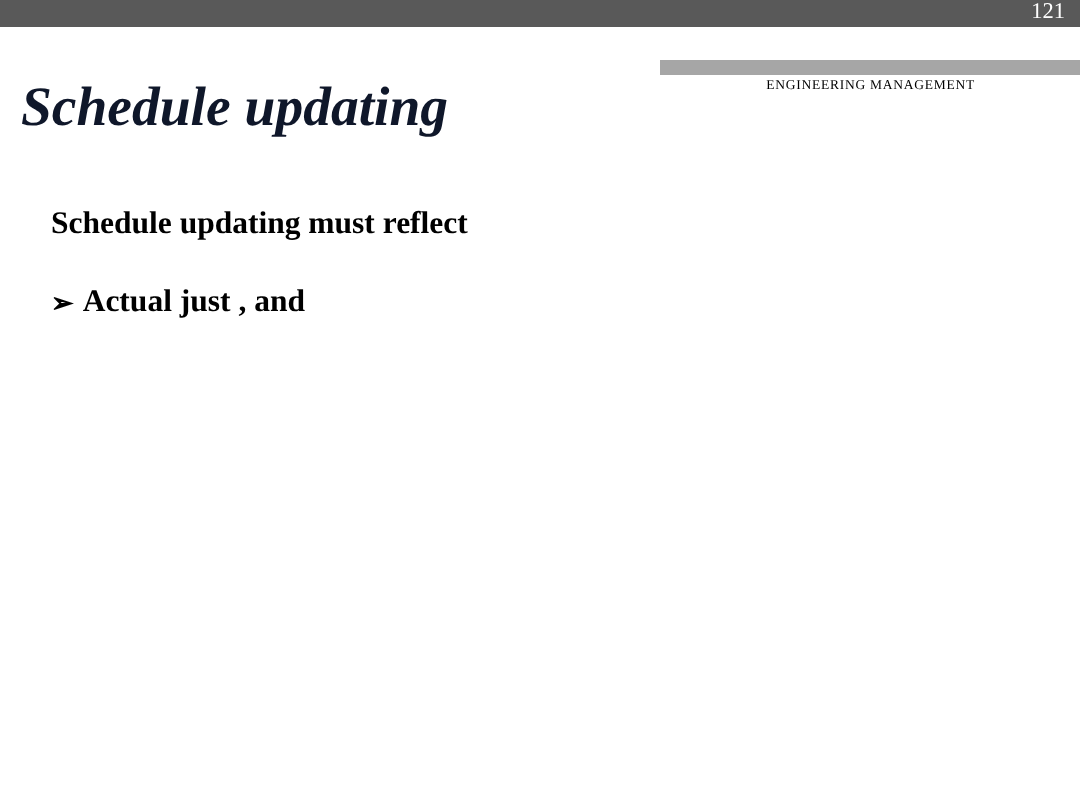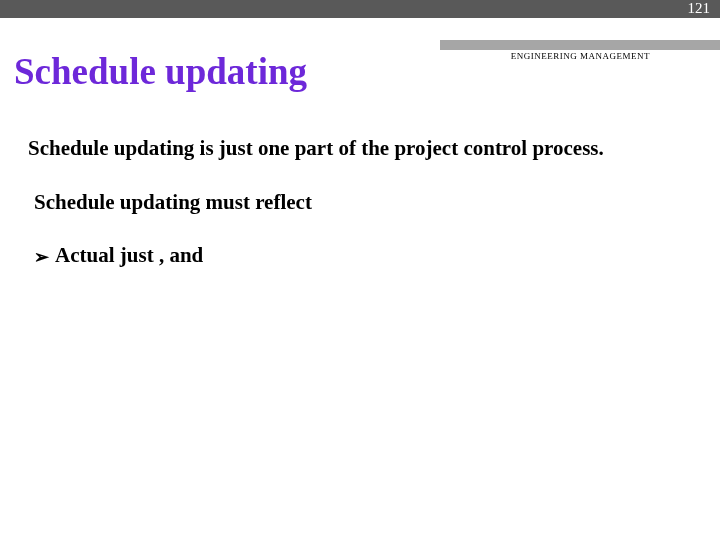--- a/index.html
+++ b/index.html
@@ -47,21 +47,22 @@
     letter-spacing: 0.5px;
     font-family: Liberation Serif, serif;
     color: #000;
   }
   .slide-title {
     position: absolute;
     left: 14px;
     top: 10px;
     font-size: 37px;
     font-weight: bold;
-    color: #6d28d9;
+    color: #0f172a;
+    font-style: italic;
   }
   .content {
     padding: 24px 28px 0 28px;
     font-size: 21px;
     line-height: 1.35;
     color: #000;
   }
   .intro {
     font-weight: bold;
     margin-bottom: 26px;
@@ -90,18 +91,17 @@
   <span class="page-number">121</span>
 </div>
 
 <div class="header-area">
   <div class="label-bar"></div>
   <div class="label-text">ENGINEERING MANAGEMENT</div>
   <div class="slide-title">Schedule updating</div>
 </div>
 
 <div class="content">
-  <p class="intro">Schedule updating is just one part of the project control process.</p>
   <p class="reflect">Schedule updating must reflect</p>
   <p class="bullet">
     <span class="arrow">➢</span><span>Actual just ,  and</span>
   </p>
 </div>
 
 </body></html>

